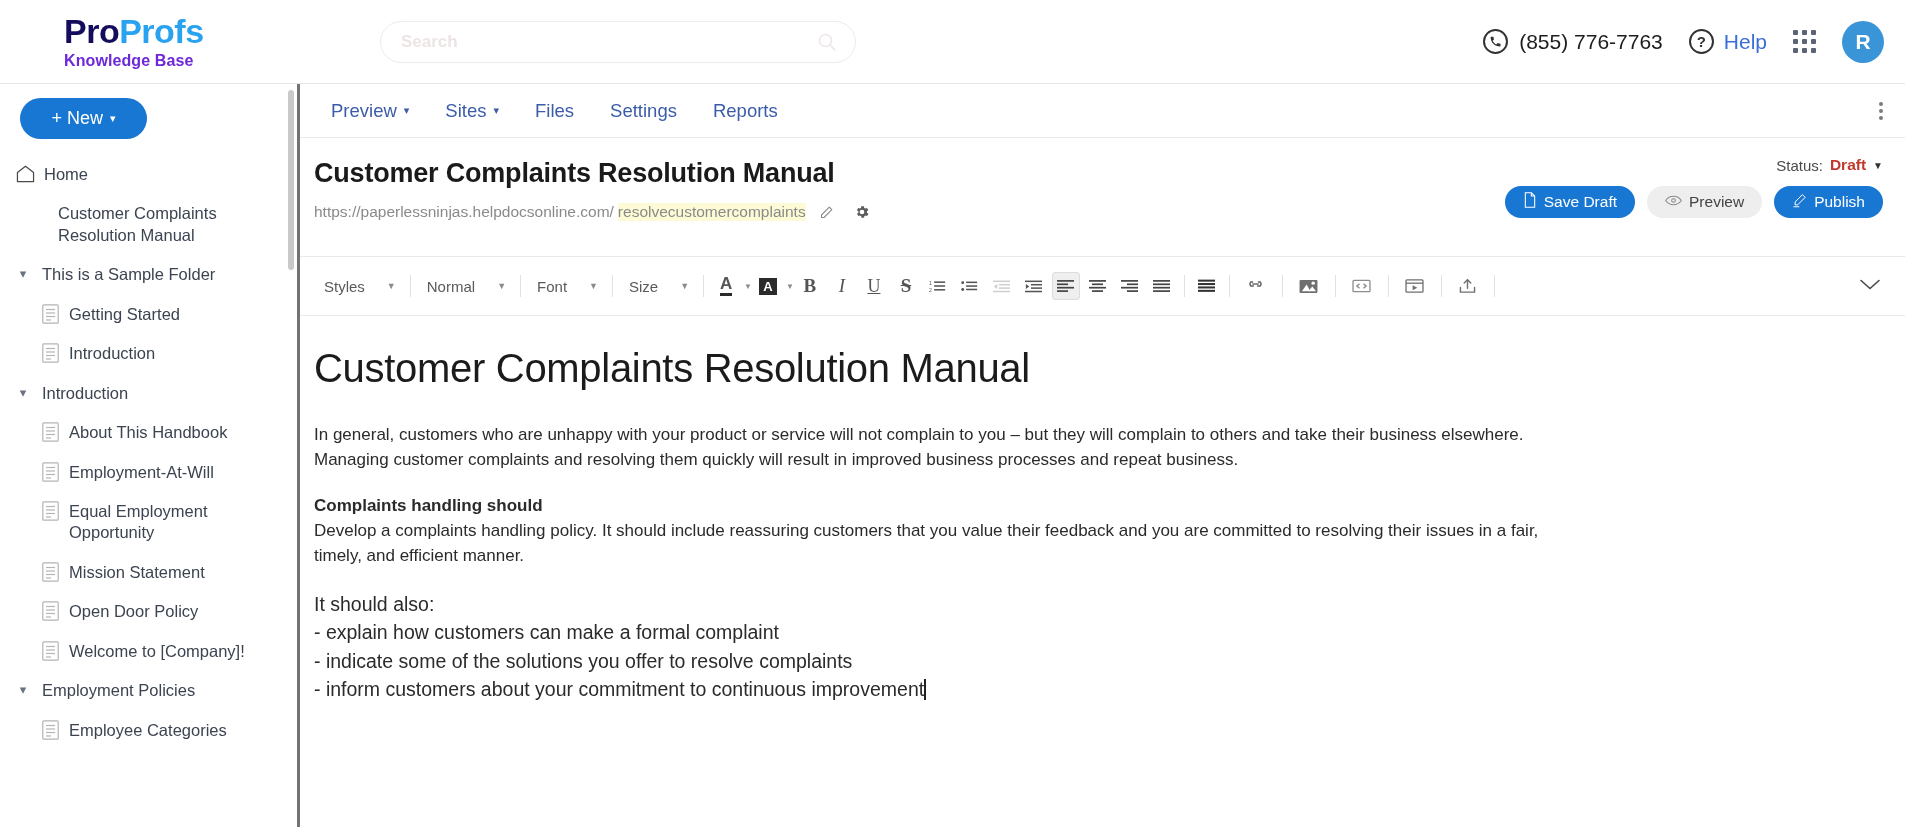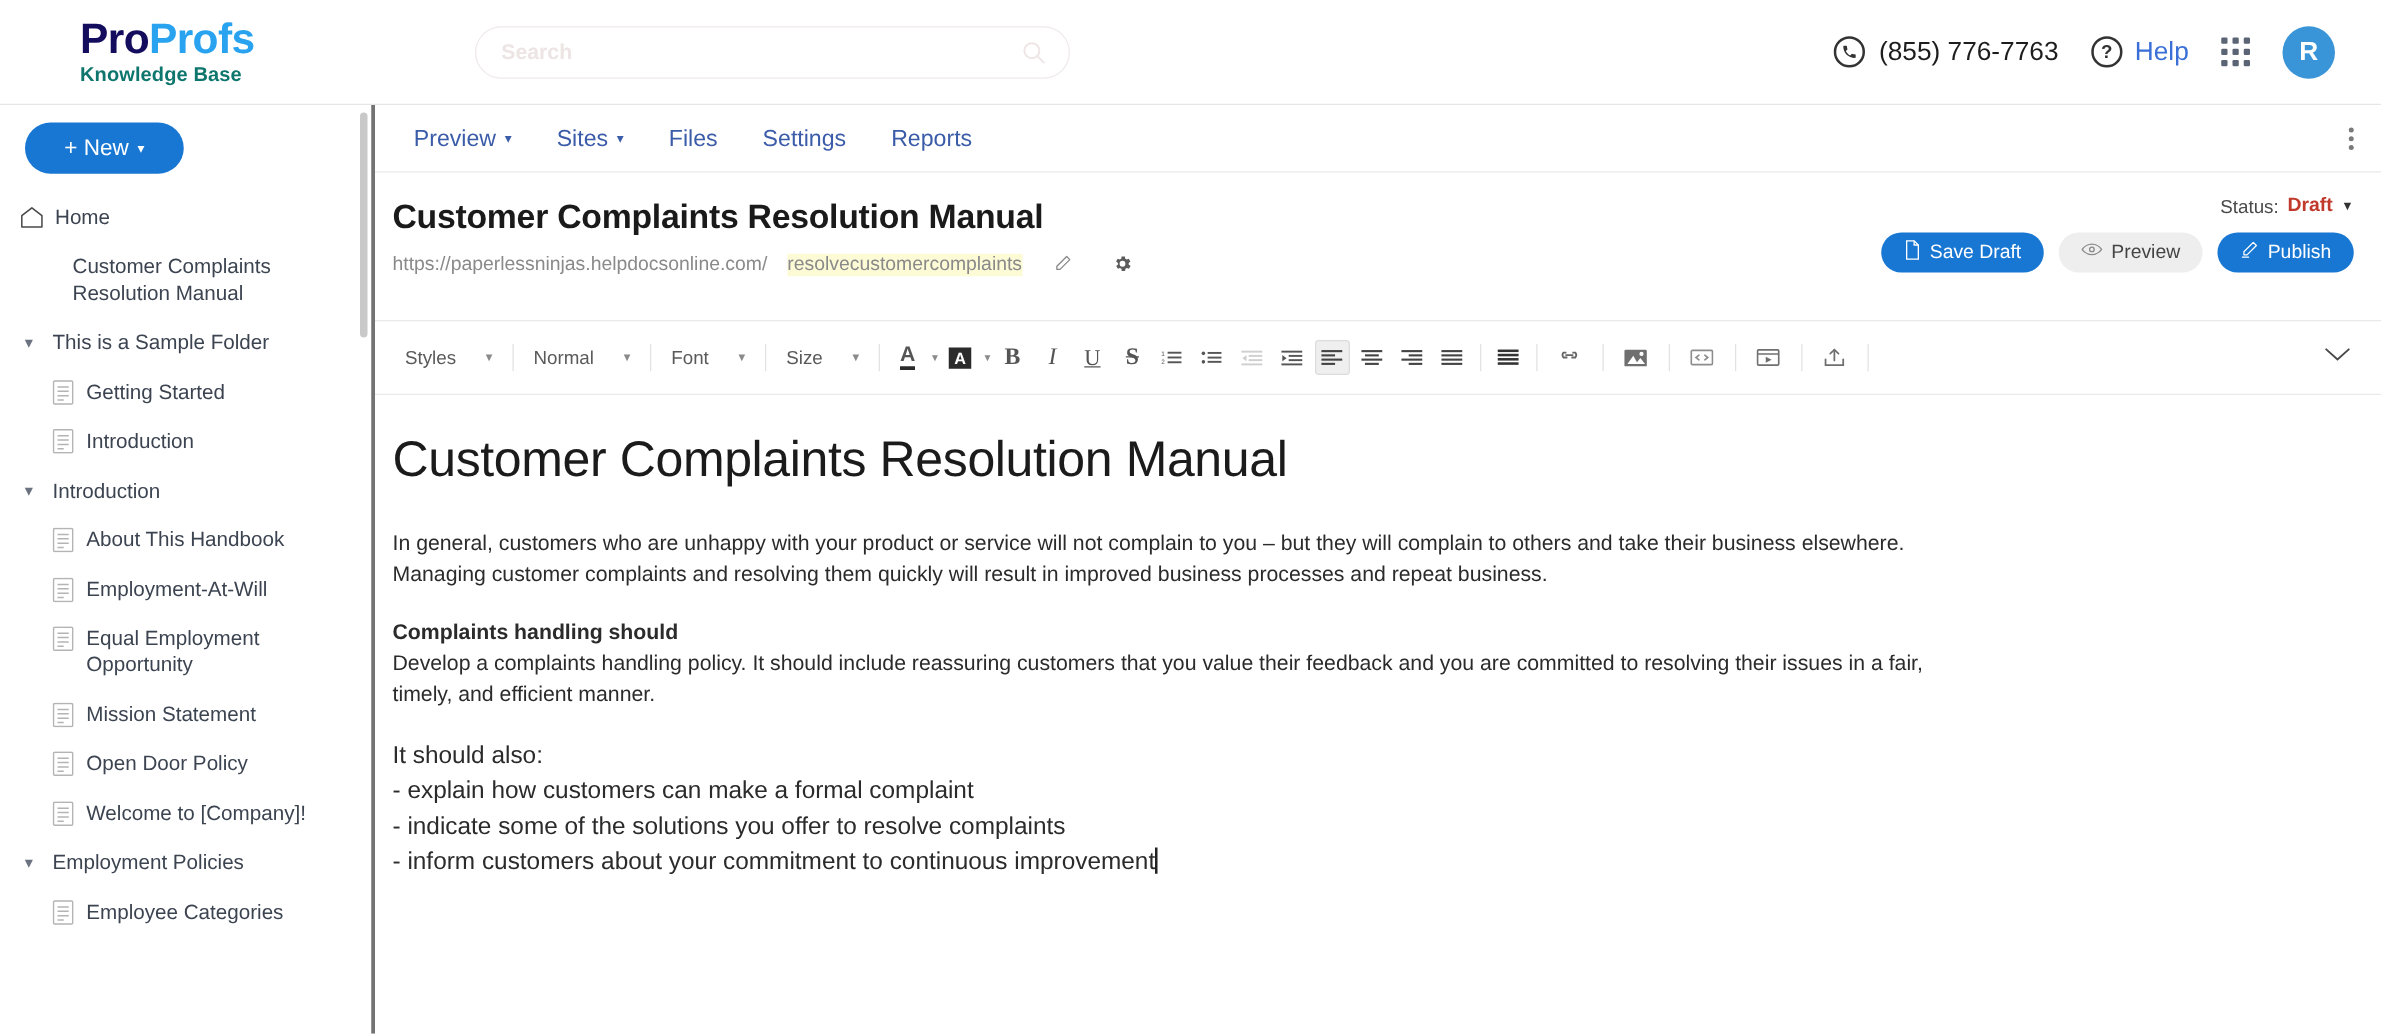--- a/index.html
+++ b/index.html
@@ -15,36 +15,36 @@
   
   .topbar {
     position: absolute; top: 0; left: 0; width: 1905px; height: 84px;
     background: #fff; border-bottom: 1px solid #e6e6e6;
     display: flex; align-items: center;
   }
   .logo-wrap { width: 340px; padding-left: 64px; display: flex; flex-direction: column; justify-content: center; }
   .logo-text { font-size: 34px; font-weight: bold; letter-spacing: -0.5px; line-height: 1; }
   .logo-pro { color: #140d5e; }
   .logo-profs { color: #29a3ef; }
-  .logo-sub { color: #0f766e; font-size: 16px; font-weight: bold; margin-top: 4px; letter-spacing: 0.1px; }
+  .logo-sub { color: #6d28d9; font-size: 16px; font-weight: bold; margin-top: 4px; letter-spacing: 0.1px; }
 
   .search-wrap { margin-left: 40px; }
   .search-box {
     width: 476px; height: 42px; border: 1px solid #f0eaea; border-radius: 24px;
     display: flex; align-items: center; padding: 0 18px; background:#fff;
   }
   .search-box input {
     flex: 1; border: none; outline: none; font-size: 17px; color: #444;
     font-family: "Liberation Sans", sans-serif; background: transparent;
   }
   .search-box input::placeholder { color: #ede4e4; font-weight: bold; }
   .search-icon { color: #f1e9e9; display:flex; align-items:center; }
 
   .topbar-right {
-    margin-left: auto; display: flex; align-items: center; gap: 26px; padding-right: 37px;
+    margin-left: auto; display: flex; align-items: center; gap: 26px; padding-right: 21px;
   }
   .phone { display: flex; align-items: center; gap: 11px; color: #1d1d1d; font-size: 21px; }
   .circ-ico { width: 25px; height: 25px; border: 2px solid #333; border-radius: 50%;
               display:flex; align-items:center; justify-content:center; font-size: 14px; color:#333; }
   .help-link { display: flex; align-items: center; gap: 10px; color: #3a6fd8; font-size: 21px; cursor:pointer; }
   .help-q { width: 25px; height: 25px; border: 2px solid #333; border-radius: 50%;
             display:flex; align-items:center; justify-content:center; font-size: 15px; color:#333; font-weight:bold;}
   .grid-ico { display: grid; grid-template-columns: repeat(3, 5px); grid-gap: 4px; cursor: pointer; }
   .grid-ico i { width: 5px; height: 5px; background: #5a6474; border-radius: 1px; display:block; }
   .avatar {
@@ -91,21 +91,21 @@
     font-size: 18.5px; color: #3b5ca8; padding: 0 18px; cursor: pointer; display: flex; align-items: center; gap: 7px;
   }
   .navtab .chev { font-size: 11px; color: #3b5ca8; }
   .kebab { position: absolute; right: 18px; top: 50%; transform: translateY(-50%); cursor: pointer;
            display: flex; flex-direction: column; gap: 3px; padding: 4px; }
   .kebab i { width: 4px; height: 4px; background: #7a7a7a; border-radius: 50%; display: block; }
 
   
   .dochead { position: relative; padding: 20px 0 0 14px; height: 118px; }
   .doctitle { font-size: 27px; font-weight: bold; color: #1a1a1a; letter-spacing: -0.2px; }
-  .docurl { margin-top: 14px; font-size: 15.5px; color: #8a8a8a; display: flex; align-items: flex-start; gap: 16px; }
+  .docurl { margin-top: 14px; font-size: 15.5px; color: #8a8a8a; display: flex; align-items: center; gap: 4px; }
   .docurl .hl { background: #fdfbd6; color: #8a8a8a; }
   .url-edit { margin-left: 9px; color: #8a8a8a; font-size: 16px; cursor: pointer; display:flex; }
   .url-gear { margin-left: 16px; color: #5c5c5c; font-size: 17px; cursor: pointer; display:flex; }
 
   .dochead-right { position: absolute; right: 22px; top: 18px; text-align: right; }
   .status-line { font-size: 15px; color: #4a4a4a; display: flex; align-items: center; justify-content: flex-end; gap: 7px; }
   .status-val { color: #c0392b; font-weight: bold; font-size: 15.5px; }
   .status-caret { font-size: 10px; color: #333; cursor: pointer; }
   .btn-row { margin-top: 12px; display: flex; gap: 12px; justify-content: flex-end; }
   .btn {

